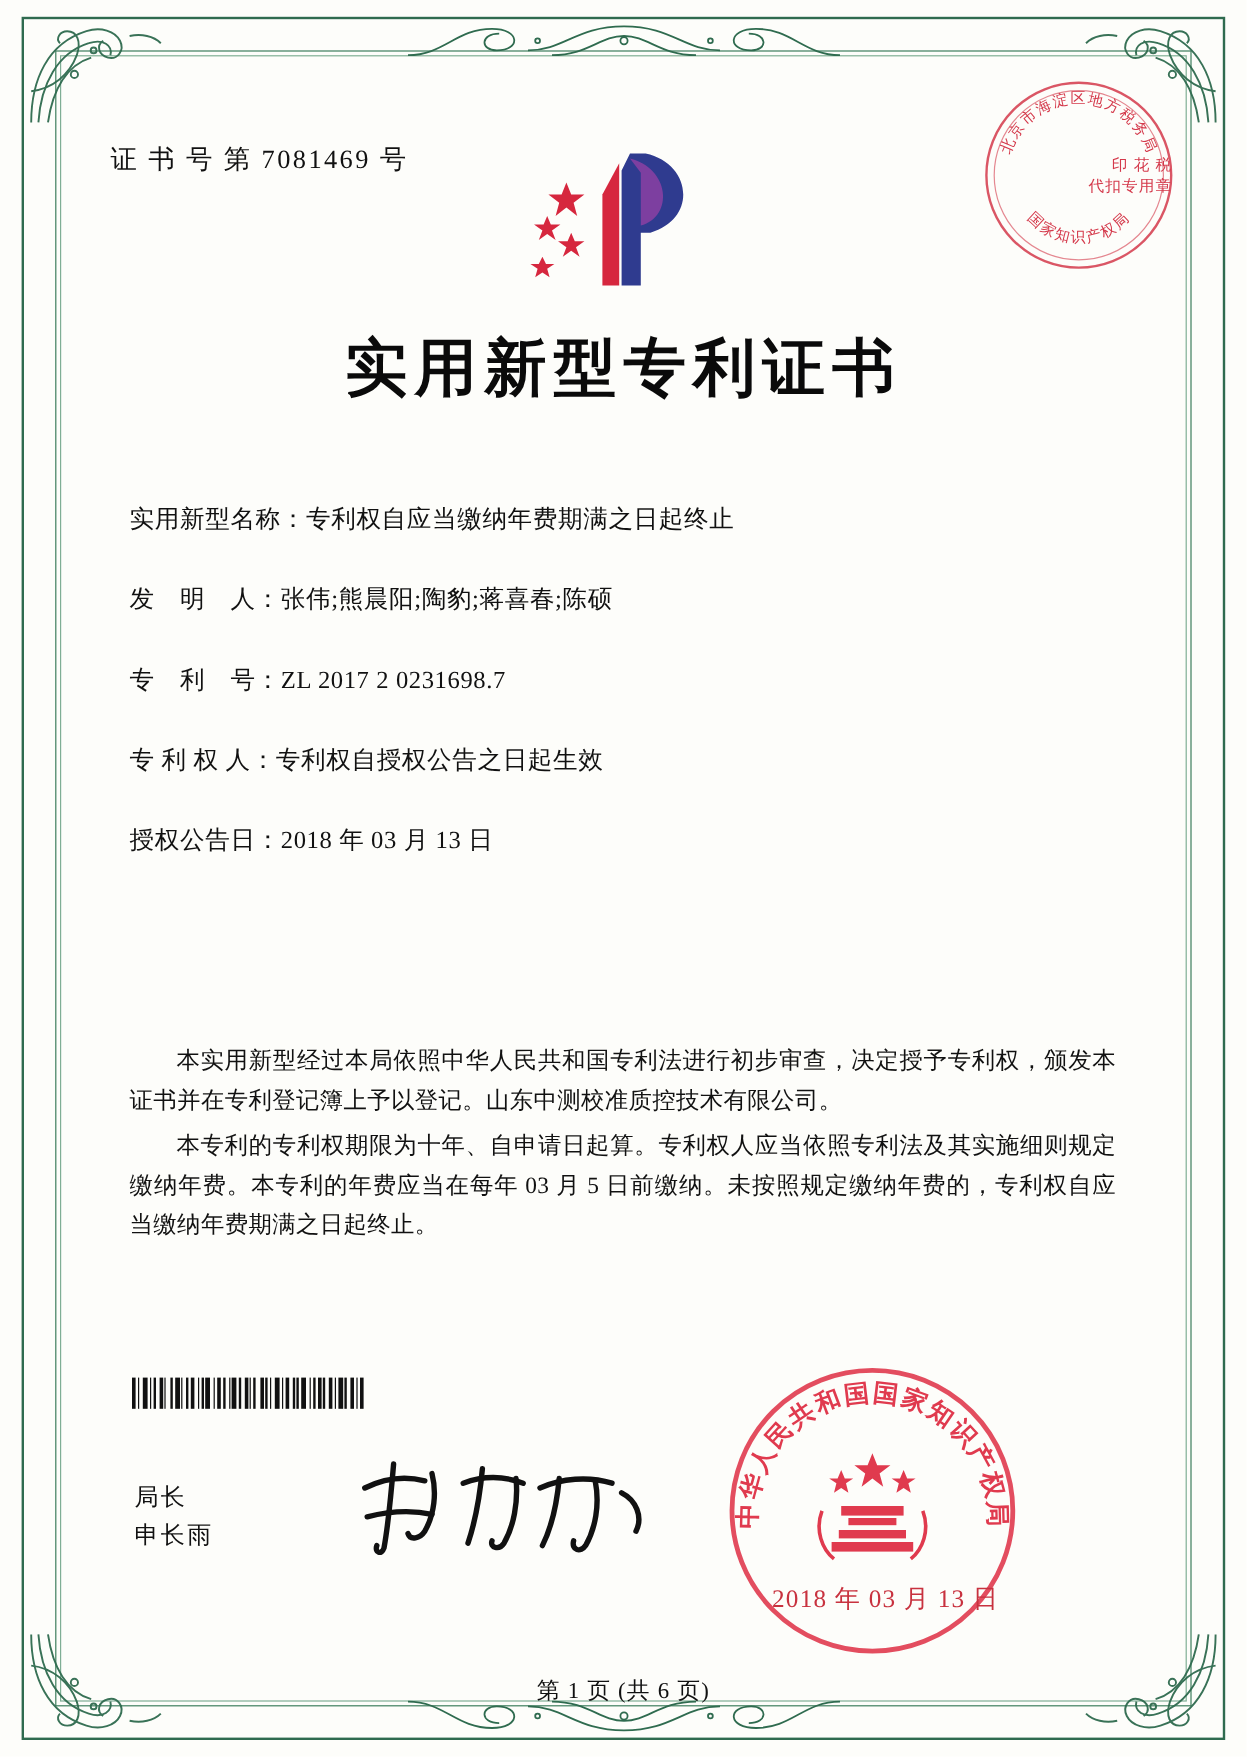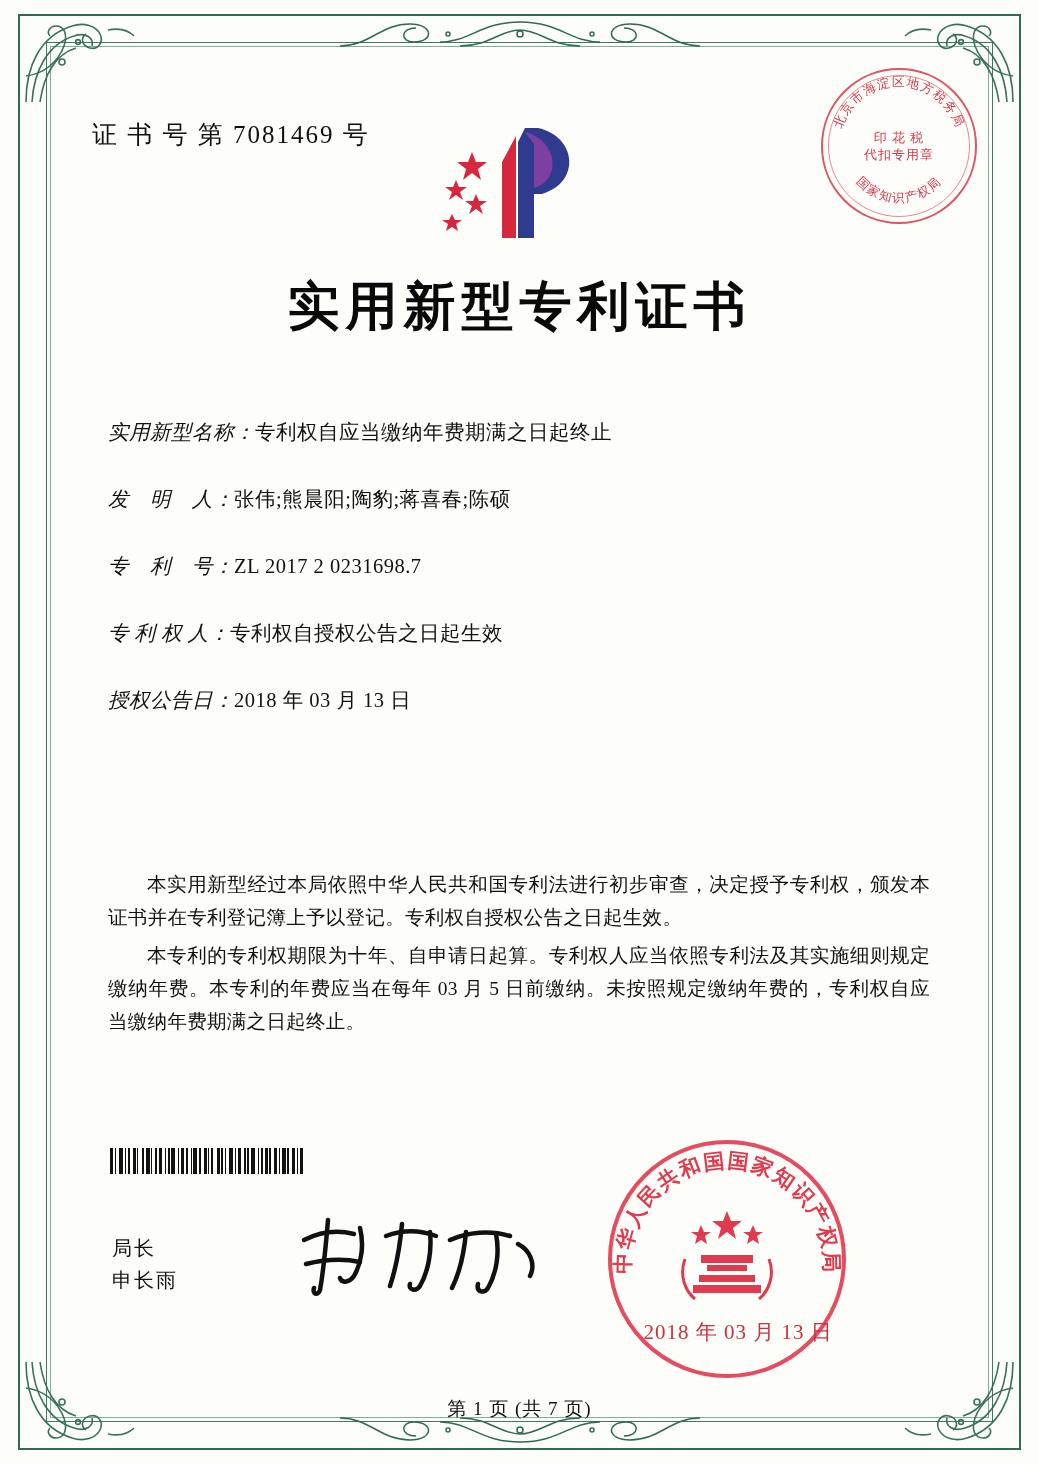--- a/index.html
+++ b/index.html
@@ -65,21 +65,21 @@
     color: #2f6b4f;
     transform: scaleY(-1);
   }
   .edge-bottom-ornament svg { width: 100%; height: 100%; display:block; }
 
   
   .cert-no {
     position: absolute;
     left: 92px;
     top: 118px;
-    font-size: 25px;
+    font-size: 22px;
     letter-spacing: 2px;
     color: #111;
     white-space: nowrap;
   }
 
   
   .logo {
     position: absolute;
     left: 430px;
     top: 118px;
@@ -109,21 +109,21 @@
     inset: 7px;
     border: 1px solid #d4384a;
     border-radius: 50%;
     opacity: .6;
   }
   .tax-stamp .center-lines {
     position: absolute;
     left: 0; right: 0;
     top: 50%;
     transform: translateY(-50%);
-    text-align: center;
+    text-align: right;
     color: #d4384a;
     font-size: 13px;
     line-height: 17px;
     letter-spacing: 1px;
     font-family: "Liberation Serif", serif;
   }
   .tax-stamp .arc-text {
     position: absolute;
     inset: 0;
     color: #d4384a;
@@ -158,21 +158,20 @@
   }
   .field-row {
     font-size: 20.5px;
     color: #111;
     margin-bottom: 39px;
     white-space: nowrap;
     letter-spacing: .5px;
   }
   .field-label {
     display: inline-block;
-    font-style: italic;
   }
   .field-value {
     display: inline;
   }
 
   
   .body-text {
     position: absolute;
     left: 108px;
     top: 868px;
@@ -401,21 +400,21 @@
     </div>
     <div class="field-row">
       <span class="field-label">专 利 权 人：</span><span class="field-value">专利权自授权公告之日起生效</span>
     </div>
     <div class="field-row">
       <span class="field-label">授权公告日：</span><span class="field-value">2018 年 03 月 13 日</span>
     </div>
   </div>
 
   <div class="body-text">
-    <p>本实用新型经过本局依照中华人民共和国专利法进行初步审查，决定授予专利权，颁发本证书并在专利登记簿上予以登记。专利权自授权公告之日起生效。</p>
+    <p>本实用新型经过本局依照中华人民共和国专利法进行初步审查，决定授予专利权，颁发本证书并在专利登记簿上予以登记。山东中测校准质控技术有限公司。</p>
     <p>本专利的专利权期限为十年、自申请日起算。专利权人应当依照专利法及其实施细则规定缴纳年费。本专利的年费应当在每年 03 月 5 日前缴纳。未按照规定缴纳年费的，专利权自应当缴纳年费期满之日起终止。</p>
   </div>
 
   <div class="barcode">
     <div class="bar" style="width:3px"></div>
       <div style="width:2px"></div>
     <div class="bar" style="width:1px"></div>
       <div style="width:3px"></div>
     <div class="bar" style="width:4px"></div>
       <div style="width:2px"></div>
@@ -541,15 +540,15 @@
         <rect x="36" y="62" width="40" height="6" fill="currentColor" stroke="none"></rect>
         <rect x="28" y="72" width="56" height="7" fill="currentColor" stroke="none"></rect>
         <rect x="22" y="82" width="68" height="8" fill="currentColor" stroke="none"></rect>
         <path d="M14 56 C8 72 14 88 24 96"></path>
         <path d="M98 56 C104 72 98 88 88 96"></path>
       </svg>
     </div>
   </div>
   <div class="seal-date">2018 年 03 月 13 日</div>
 
-  <div class="footer">第 1 页 (共 7 页)</div>
+  <div class="footer">第 1 页 (共 6 页)</div>
 
 </div>
 
 </body></html>

